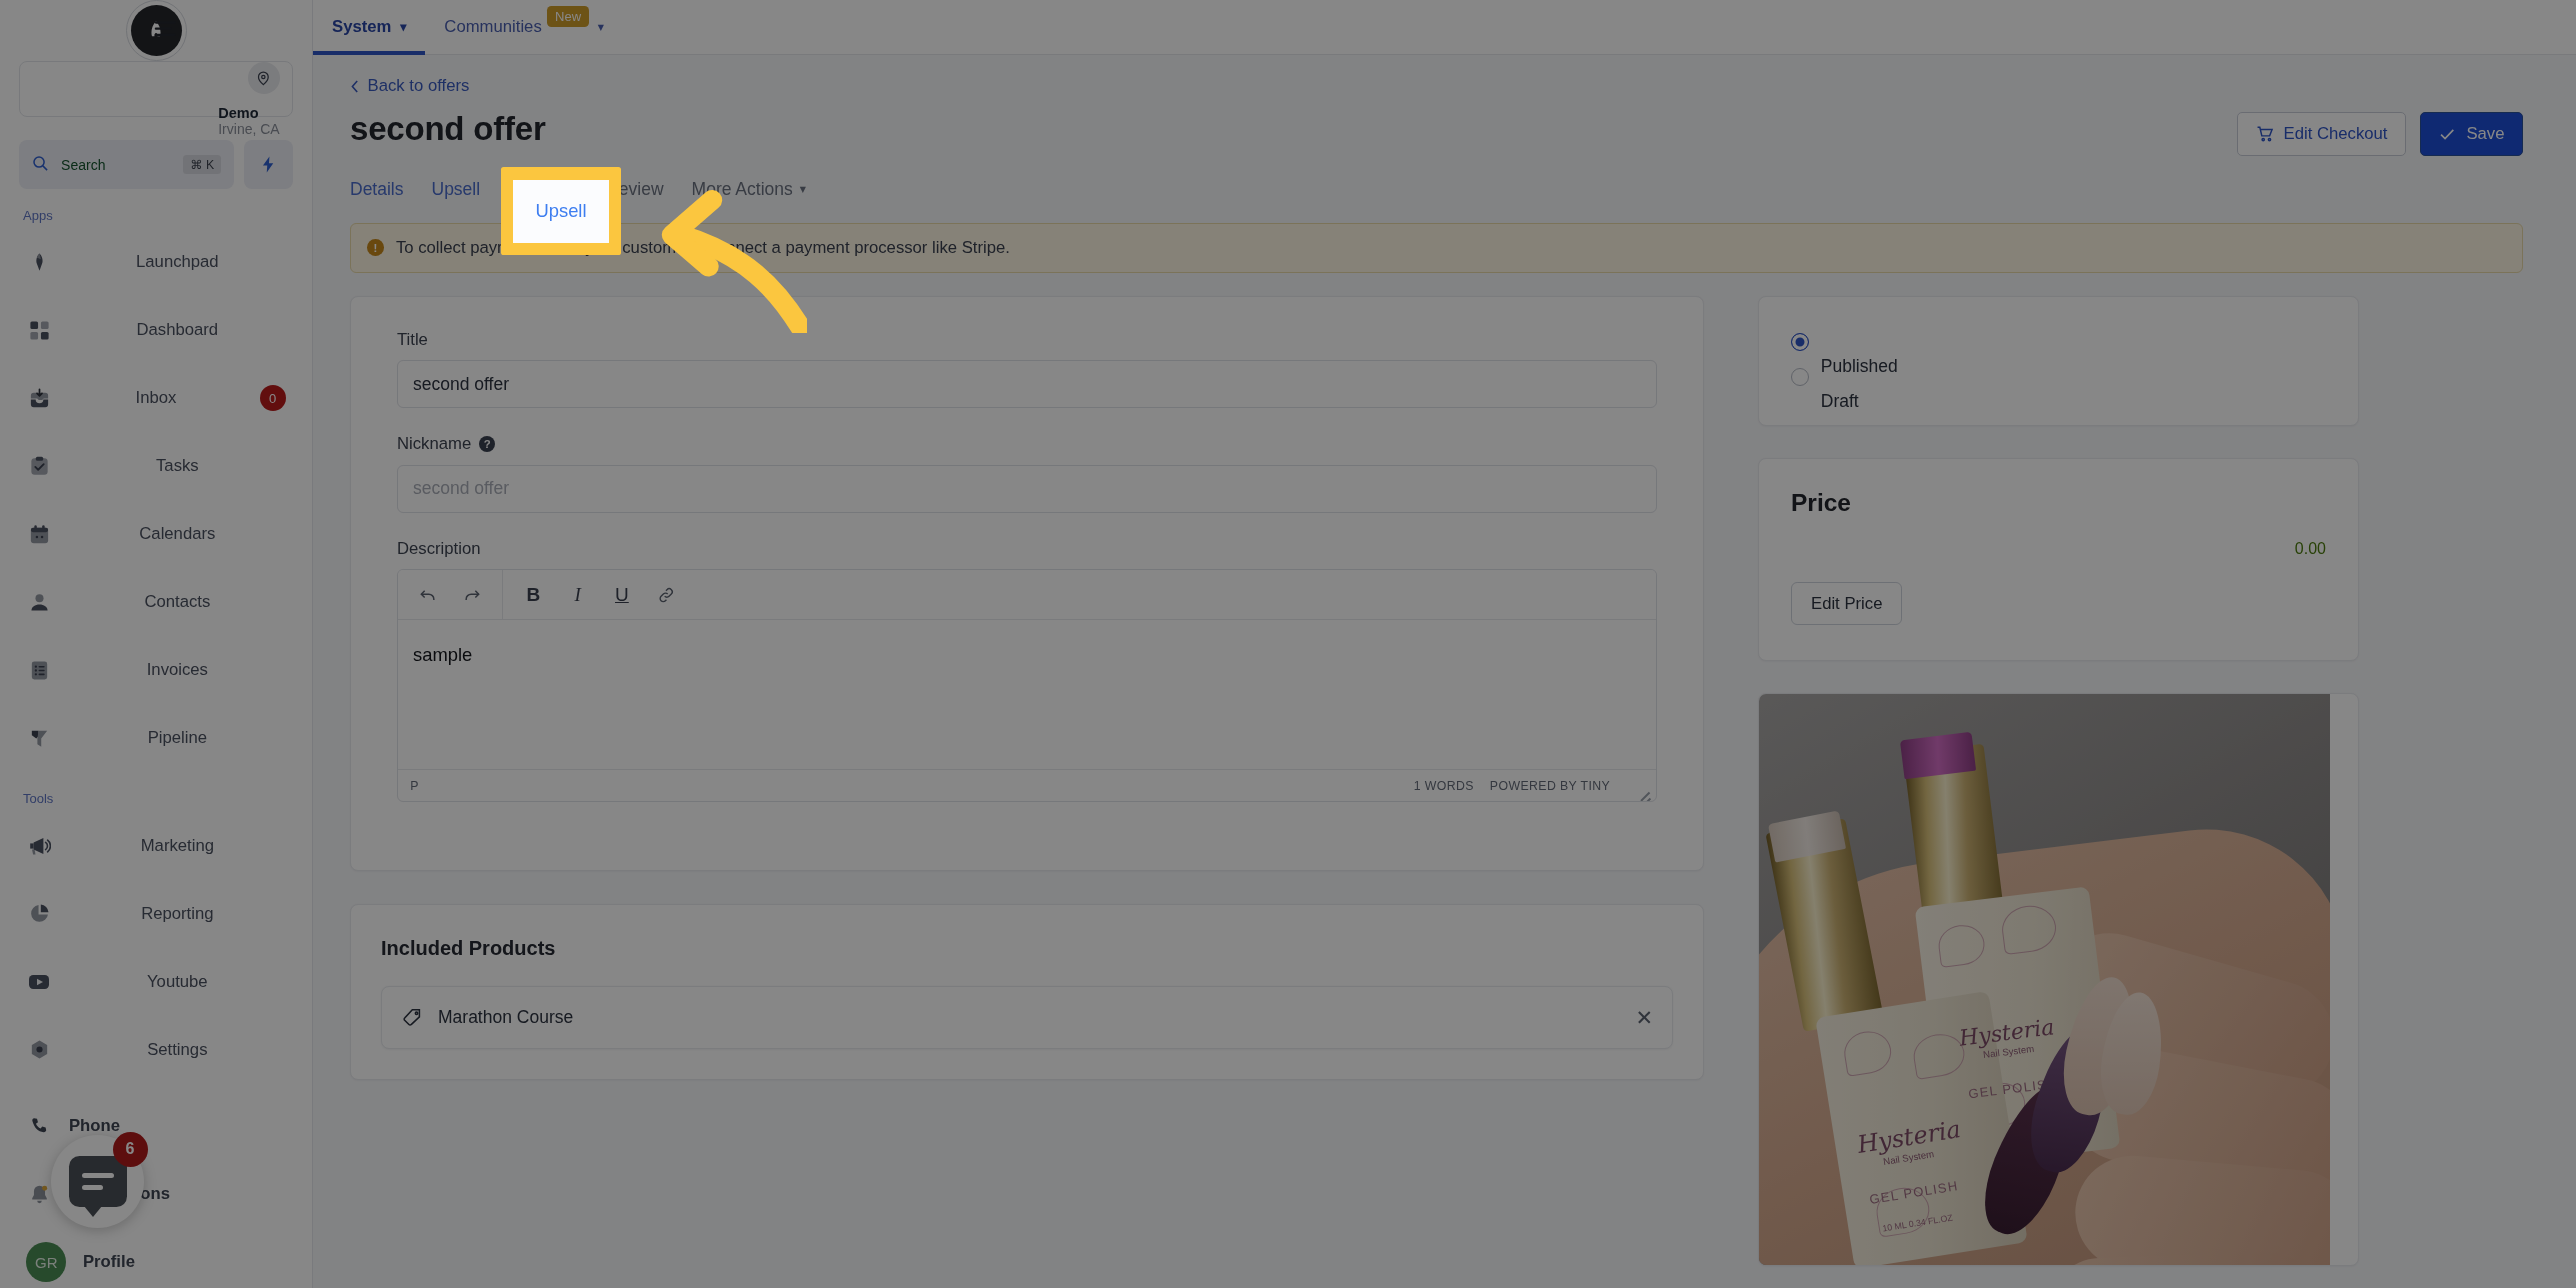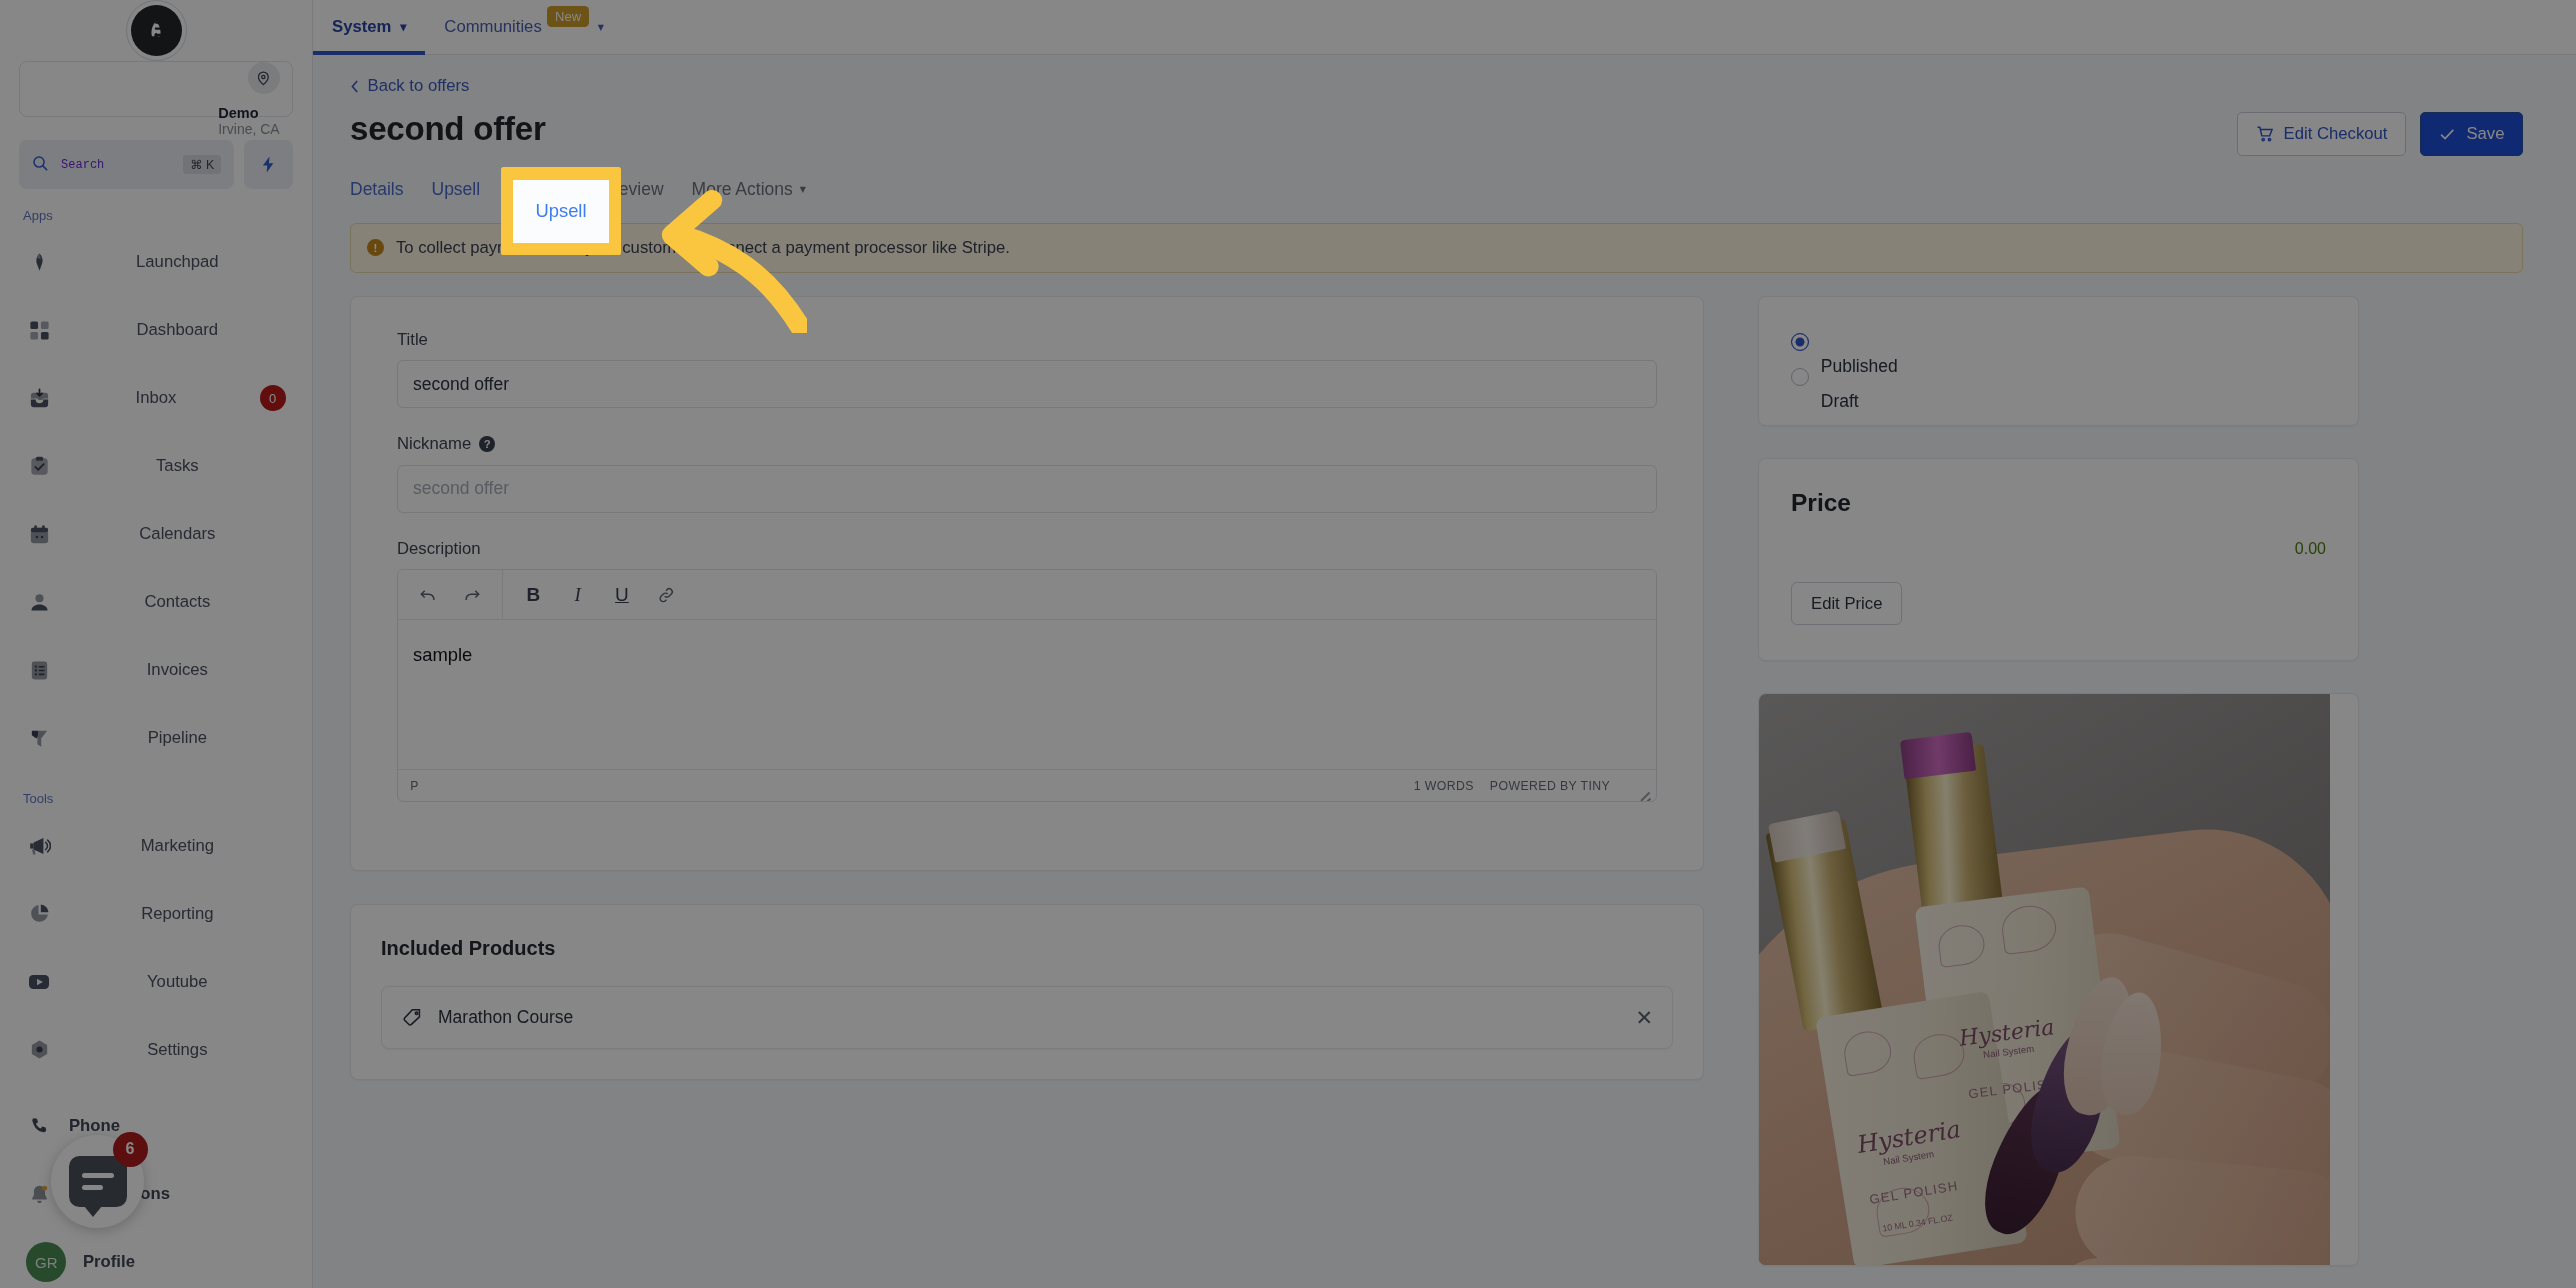--- a/index.html
+++ b/index.html
@@ -56,21 +56,21 @@
   .loc-name { font-size: 14.5px; font-weight: bold; color: #1f2937; }
   .loc-sub { font-size: 14px; color: #8a8f9a; }
   .chev-d { color: #2b2f38; font-size: 15px; }
 
   .search-row { margin: 23px 19px 0; display: flex; gap: 10.5px; }
   .search-box {
     flex: 1; height: 49px; border-radius: 8px;
     background: #eceef5;
     display: flex; align-items: center; padding: 0 12.3px; gap: 11.4px;
   }
-  .search-label { flex: 1; color: #6d28d9; font-size: 12px; font-family: Liberation Mono, monospace; }
+  .search-label { flex: 1; color: #14532d; font-size: 14px; }
   .kbd {
     background: #d8dae0; border-radius: 3.5px;
     font-size: 12.3px; color: #3d4350; padding: 2.6px 7px;
   }
   .bolt-box {
     width: 49px; height: 49px; border-radius: 8px;
     background: #eceef5;
     display: flex; align-items: center; justify-content: center;
   }
 

